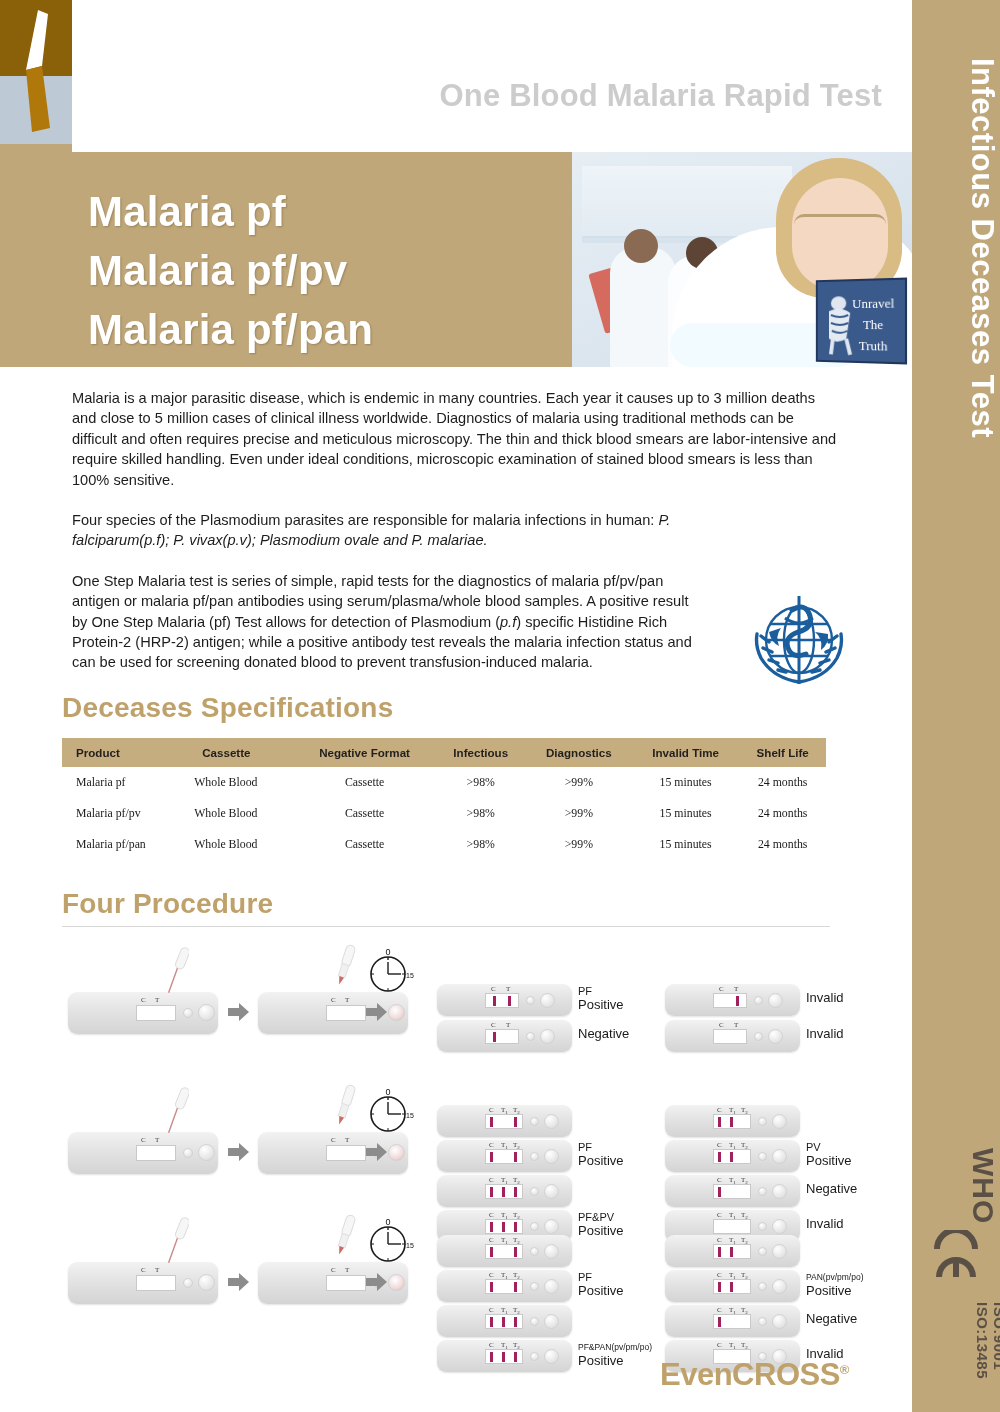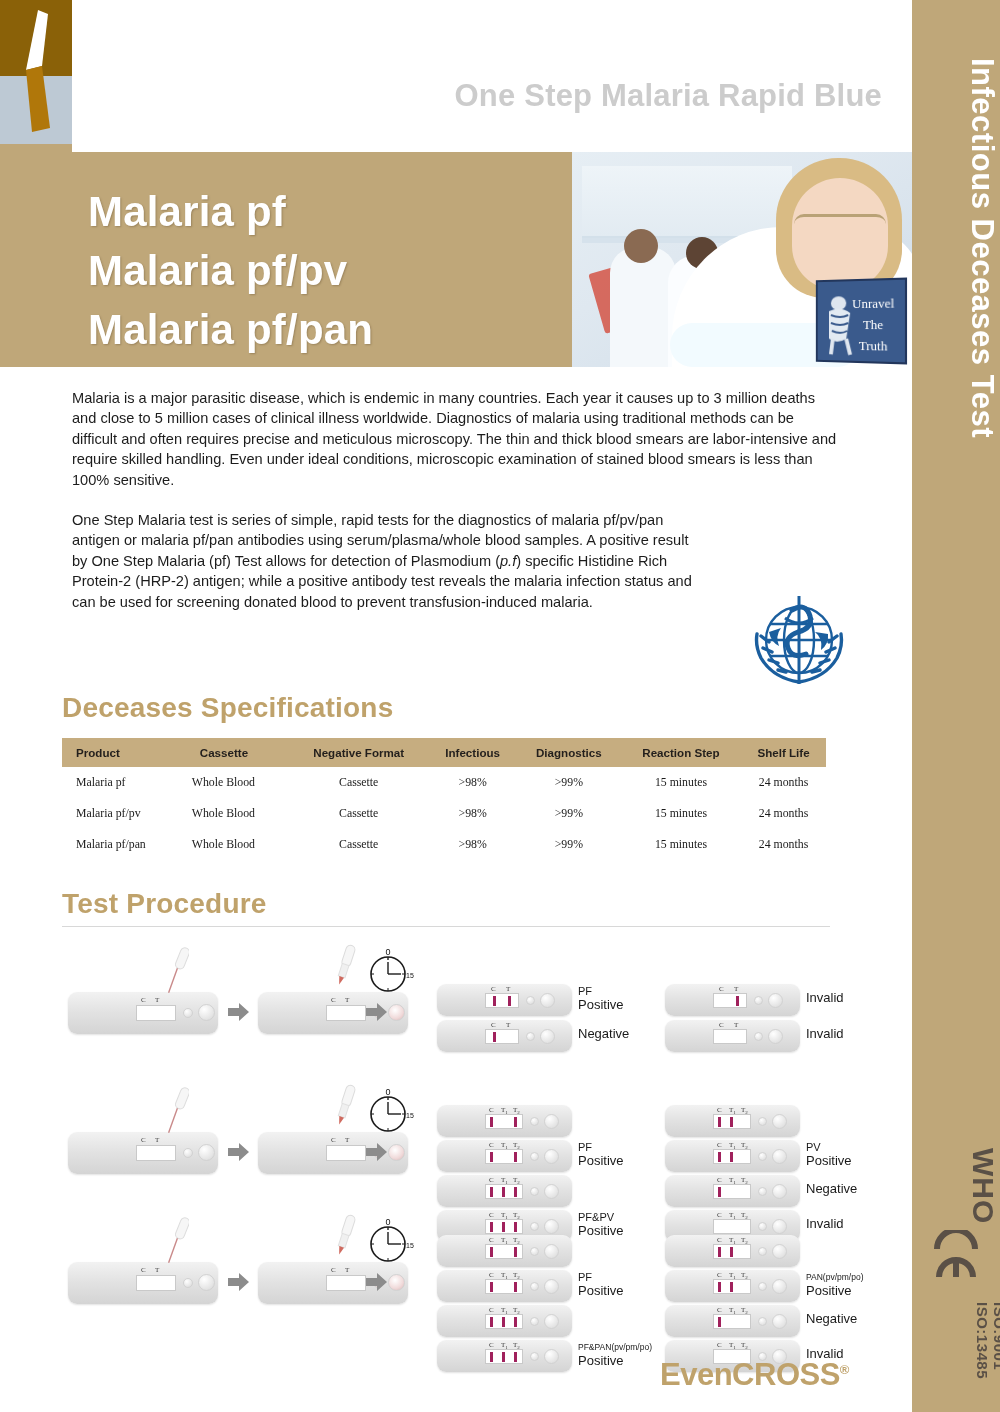--- a/index.html
+++ b/index.html
@@ -270,21 +270,21 @@
 <div class="logo-mark">
   <svg viewBox="0 0 72 152" width="72" height="152">
     <rect x="0" y="0" width="72" height="76" fill="#8a6108"></rect>
     <rect x="0" y="76" width="72" height="68" fill="#bdc9d4"></rect>
     <rect x="0" y="144" width="72" height="8" fill="#bfa779"></rect>
     <polygon points="38,10 48,14 42,66 26,70" fill="#ffffff"></polygon>
     <polygon points="26,70 42,66 50,128 32,132" fill="#b0770a"></polygon>
   </svg>
 </div>
 <div class="header-strip">
-  <div class="header-title">One Step Malaria Rapid Blue</div>
+  <div class="header-title">One Blood Malaria Rapid Test</div>
 </div>
 
 <div class="hero">
   <div class="hero-titles">
     <div>Malaria pf</div>
     <div>Malaria pf/pv</div>
     <div>Malaria pf/pan</div>
   </div>
   <div class="hero-photo">
     <div class="shelf"></div>
@@ -310,20 +310,23 @@
         <div>Unravel</div>
         <div>The</div>
         <div>Truth</div>
       </div>
     </div>
   </div>
 </div>
 
 <div class="copy">
   <p>Malaria is a major parasitic disease, which is endemic in many countries. Each year it causes up to 3 million deaths and close to 5 million cases of clinical illness worldwide. Diagnostics of malaria using traditional methods can be difficult and often requires precise and meticulous microscopy. The thin and thick blood smears are labor-intensive and require skilled handling. Even under ideal conditions, microscopic examination of stained blood smears is less than 100% sensitive.</p>
+  <p style="width:640px">
+    <span>Four species of the Plasmodium parasites are responsible for malaria infections in human: </span><em>P. falciparum(p.f); P. vivax(p.v); Plasmodium ovale and P. malariae.</em>
+  </p>
   <p style="width:625px">
     <span>One Step Malaria test is series of simple, rapid tests for the diagnostics of malaria pf/pv/pan antigen or malaria pf/pan antibodies using serum/plasma/whole blood samples. A positive result by One Step Malaria (pf) Test allows for detection of Plasmodium (</span><em>p.f</em><span>) specific Histidine Rich Protein-2 (HRP-2) antigen; while a positive antibody test reveals the malaria infection status and can be used for screening donated blood to prevent transfusion-induced malaria.</span>
   </p>
 </div>
 
 <div class="who-emblem">
   <svg viewBox="0 0 108 98" width="108" height="98">
     <g fill="none" stroke="#1a5e9e" stroke-width="2.4">
       <circle cx="54" cy="50" r="33"></circle>
       <ellipse cx="54" cy="50" rx="15" ry="33"></ellipse>
@@ -349,21 +352,21 @@
 
 <div class="sec-head" style="top:692px">Deceases Specifications</div>
 <table class="spec-table">
   <thead>
       <tr id="spec-head">
         <th>Product</th>
         <th>Cassette</th>
         <th>Negative Format</th>
         <th>Infectious</th>
         <th>Diagnostics</th>
-        <th>Reaction Step</th>
+        <th>Invalid Time</th>
         <th>Shelf Life</th>
       </tr>
     </thead>
   <tbody id="spec-body">
       <tr>
         <td>Malaria pf</td>
         <td>Whole Blood</td>
         <td>Cassette</td>
         <td>&gt;98%</td>
         <td>&gt;99%</td>
@@ -384,21 +387,21 @@
         <td>Whole Blood</td>
         <td>Cassette</td>
         <td>&gt;98%</td>
         <td>&gt;99%</td>
         <td>15 minutes</td>
         <td>24 months</td>
       </tr>
     </tbody>
 </table>
 
-<div class="sec-head" style="top:888px">Test Procedure</div>
+<div class="sec-head" style="top:888px">Four Procedure</div>
 <div class="sec-rule" style="top:926px"></div>
 <div class="proc" id="proc-root">
     <div class="proc-group">
       <div class="cass cass-lg" style="position: absolute; left: 68px; top: 62px;">
         <span class="letter" style="left:73px;top:4px">C</span>
         <span class="letter" style="left:87px;top:4px">T</span>
         <div class="win" style="left:68px;top:13px;width:40px;height:16px"></div>
         <div class="well" style="left:115px;top:16px;width:10px;height:10px"></div>
         <div class="well" style="left:130px;top:12px;width:17px;height:17px"></div>
       </div>

